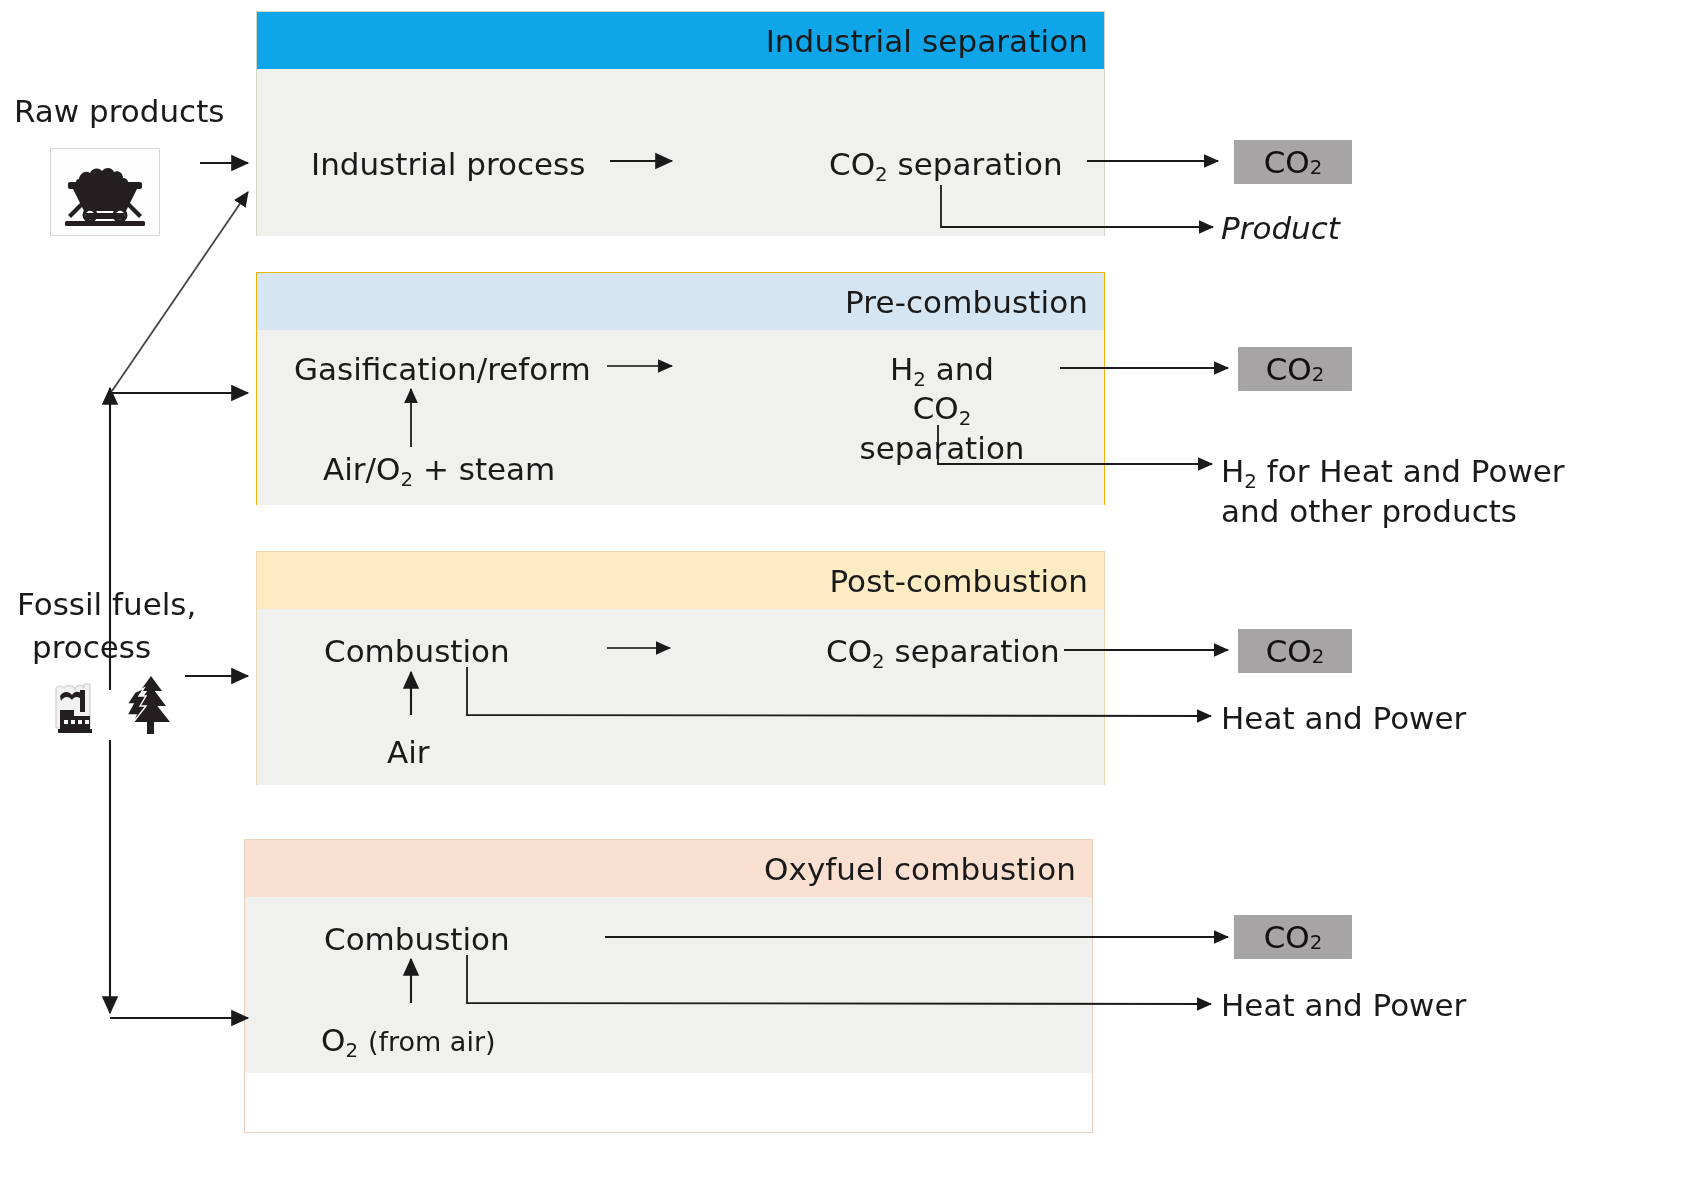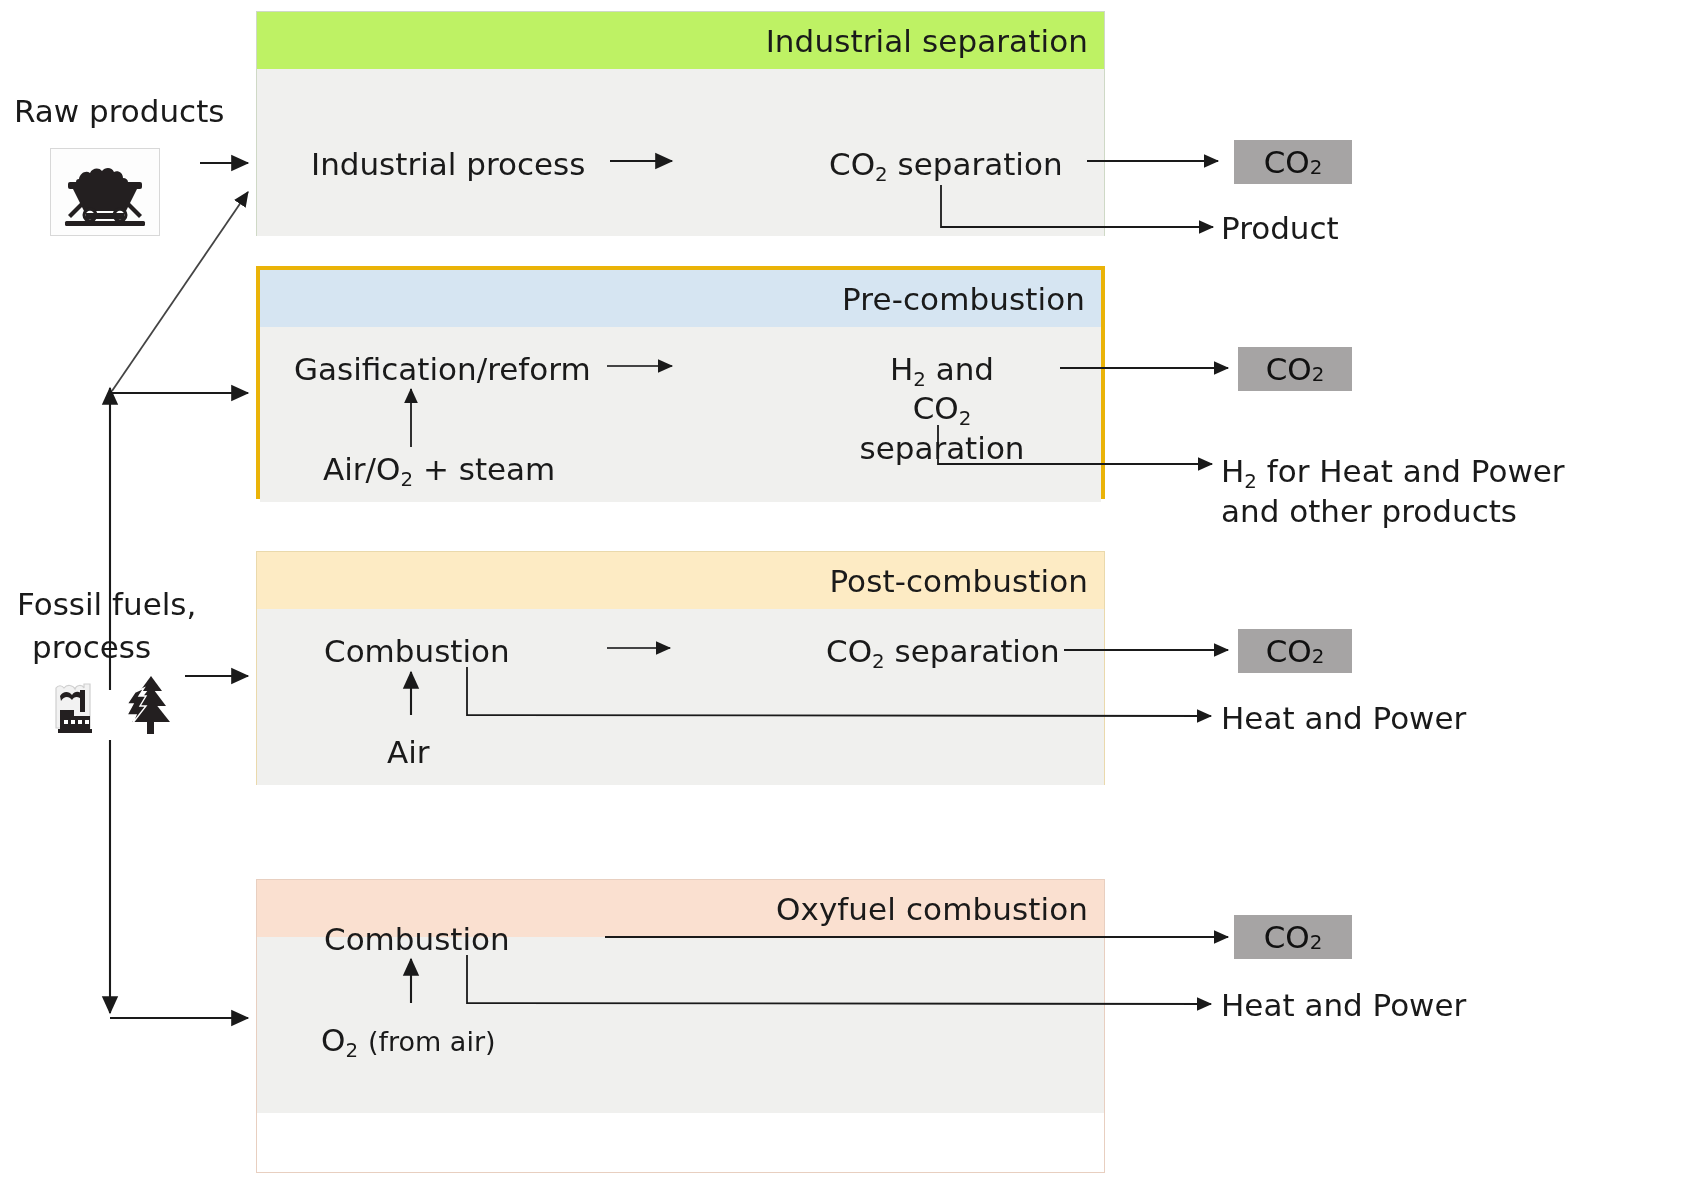--- a/index.html
+++ b/index.html
@@ -48,22 +48,22 @@
     color: #1a1a1a;
   }
   .panel-body {
     box-sizing: border-box;
     position: relative;
     width: 100%;
     background: #f0f0ee;
   }
 
   .p-green  { border: 1px solid #cfd9c6; }
-  .p-green  .panel-header { background: #bef264; padding-left: 36px; }
-  .p-blue   { border: 4px solid #eab308; }
+  .p-green  .panel-header { background: #0ea5e9; padding-left: 36px; }
+  .p-blue   { border: 1px solid #eab308; margin-top: 6px; }
   .p-blue   .panel-header { background: #d6e5f2; }
   .p-yellow { border: 1px solid #ead9ac; }
   .p-yellow .panel-header { background: #fdebc4; }
   .p-orange { border: 1px solid #e8cfc0; }
   .p-orange .panel-header { background: #fae0d0; }
 
   
   .ptext {
     position: absolute;
     font-size: 31px;
@@ -218,21 +218,21 @@
   </div>
 
   <div class="panel p-green" style="left:256px; top:11px; width:849px; height:225px;">
     <div class="panel-header">Industrial separation</div>
     <div class="panel-body" style="height:167px;"></div>
   </div>
   <div class="ptext" style="left:311px; top:145px;">Industrial&nbsp;process</div>
   <div class="ptext" style="left:829px; top:145px;">CO<sub>2</sub> separation</div>
 
   <div class="co2chip" style="left:1234px; top:140px; width:118px; height:44px;">CO<sub>2</sub></div>
-  <div class="olabel" style="left:1221px; top:209px;">Product</div>
+  <div class="olabel" style="left:1221px; top:209px;font-style:italic;">Product</div>
 
   <div class="panel p-blue" style="left:256px; top:266px; width:849px; height:233px;">
     <div class="panel-header">Pre-combustion</div>
     <div class="panel-body" style="height:175px;"></div>
   </div>
   <div class="ptext" style="left:294px; top:350px;">Gasification/reform</div>
   <div class="ptext center" style="left:857px; top:350px; width:170px; white-space:normal;">H<sub>2</sub> and CO<sub>2</sub><br>separation</div>
   <div class="ptext" style="left:323px; top:450px;">Air/O<sub>2</sub> + steam</div>
 
   <div class="co2chip" style="left:1238px; top:347px; width:114px; height:44px;">CO<sub>2</sub></div>
@@ -242,21 +242,21 @@
     <div class="panel-header">Post-combustion</div>
     <div class="panel-body" style="height:176px;"></div>
   </div>
   <div class="ptext" style="left:324px; top:632px;">Combustion</div>
   <div class="ptext" style="left:826px; top:632px;">CO<sub>2</sub> separation</div>
   <div class="ptext" style="left:387px; top:733px;">Air</div>
 
   <div class="co2chip" style="left:1238px; top:629px; width:114px; height:44px;">CO<sub>2</sub></div>
   <div class="olabel" style="left:1221px; top:699px;">Heat and Power</div>
 
-  <div class="panel p-orange" style="left:256px; top:839px; width:849px; height:294px;margin-top:40px;">
+  <div class="panel p-orange" style="left:244px; top:839px; width:849px; height:294px;">
     <div class="panel-header">Oxyfuel combustion</div>
     <div class="panel-body" style="height:176px;"></div>
   </div>
   <div class="ptext" style="left:324px; top:920px;">Combustion</div>
   <div class="ptext" style="left:321px; top:1021px;">O<sub>2</sub> <span class="small">(from air)</span></div>
 
   <div class="co2chip" style="left:1234px; top:915px; width:118px; height:44px;">CO<sub>2</sub></div>
   <div class="olabel" style="left:1221px; top:986px;">Heat and Power</div>
 
 </div>

